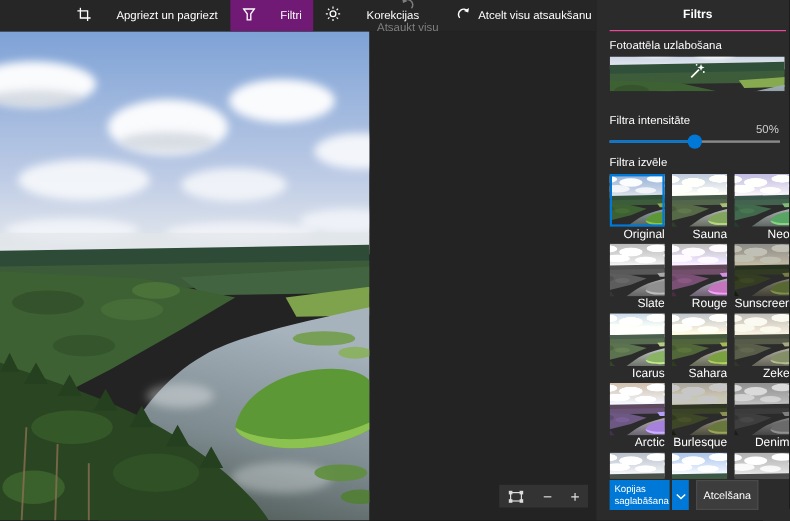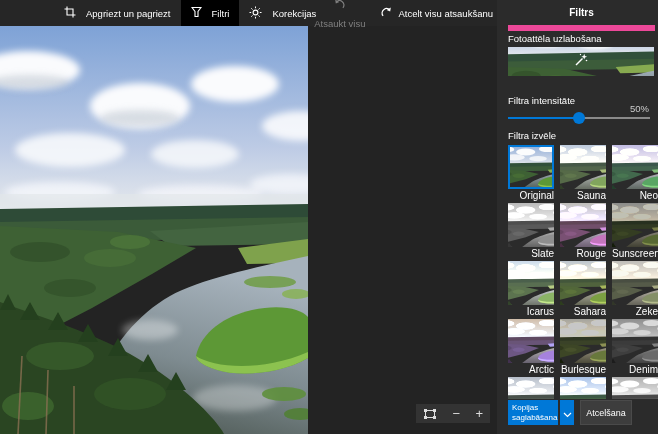--- a/index.html
+++ b/index.html
@@ -8,24 +8,24 @@
     background:#232323; font-family:"Liberation Sans", sans-serif;
     -webkit-font-smoothing:antialiased; user-select:none;
   }
   
   .topbar {
     position:absolute; left:0; top:0; width:497px; height:26px;
     background:#262626; display:flex; align-items:stretch; z-index:5;
   }
   .tabs { display:flex; margin-left:54px; }
   .tab {
-    display:flex; align-items:center; gap:10px; padding:0 10px;
+    display:flex; align-items:center; gap:21px; padding:0 10px;
     color:#ffffff; font-size:9.5px; cursor:pointer; white-space:nowrap;
   }
-  .tab.active { background:#000000; }
+  .tab.active { background:#701a75; }
   .history {
     position:absolute; right:4px; top:0; height:26px;
     display:flex; align-items:center; gap:15px;
   }
   .hist-btn { display:flex; align-items:center; gap:5px; font-size:9.5px; color:#ffffff; white-space:nowrap; }
   .hist-btn.disabled { color:#7f7f7f;flex-direction:column; }
   
   .canvas { position:absolute; left:0; top:26px; width:497px; height:408px; background:#232323; }
   .photo { position:absolute; left:0; top:0; width:308px; height:408px; overflow:hidden; }
   .photo svg { display:block; width:100%; height:100%; }
@@ -36,21 +36,21 @@
   }
   .zoom-txt { color:#dddddd; font-size:13px; line-height:17px; cursor:pointer; }
   
   .panel {
     position:absolute; left:497px; top:0; width:161px; height:434px;
     background:#2b2b2b; color:#ffffff;
   }
   .panel-header {
     position:absolute; top:0; left:11px; right:3px; height:25px;
     display:flex; align-items:center; justify-content:center;
-    font-size:10px; font-weight:bold; border-bottom:6px solid #ec4899;
+    font-size:10px; font-weight:bold; border-bottom:1px solid #ec4899;
   }
   .p-label { position:absolute; left:11px; font-size:9.5px; color:#ffffff; white-space:nowrap; }
   .enhance-thumb {
     position:absolute; left:11px; top:47px; width:146px; height:29px;
     overflow:hidden; cursor:pointer;
   }
   .enhance-thumb svg.scene { display:block; width:100%; height:100%; }
   .wand {
     position:absolute; left:50%; top:50%; transform:translate(-50%,-50%);
   }

